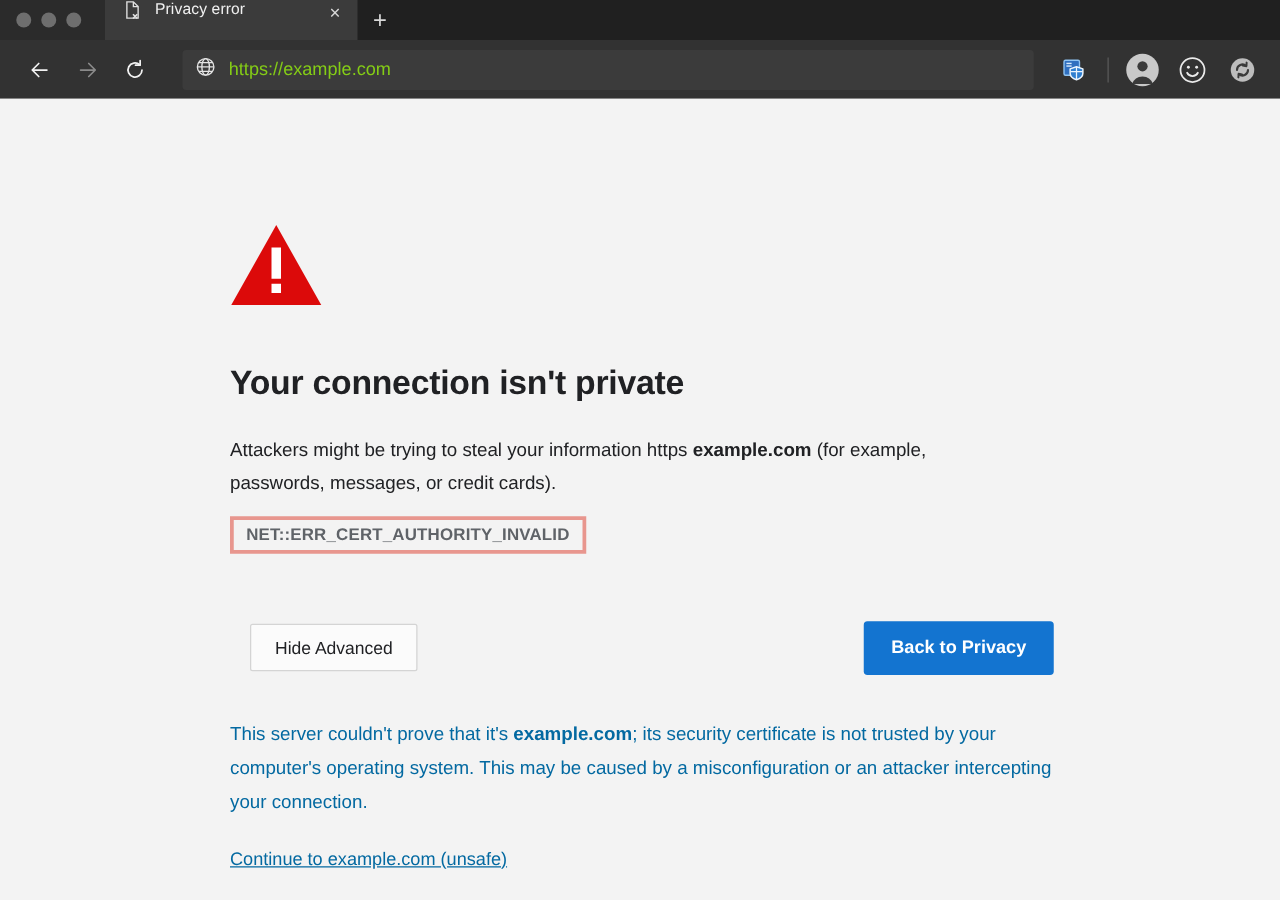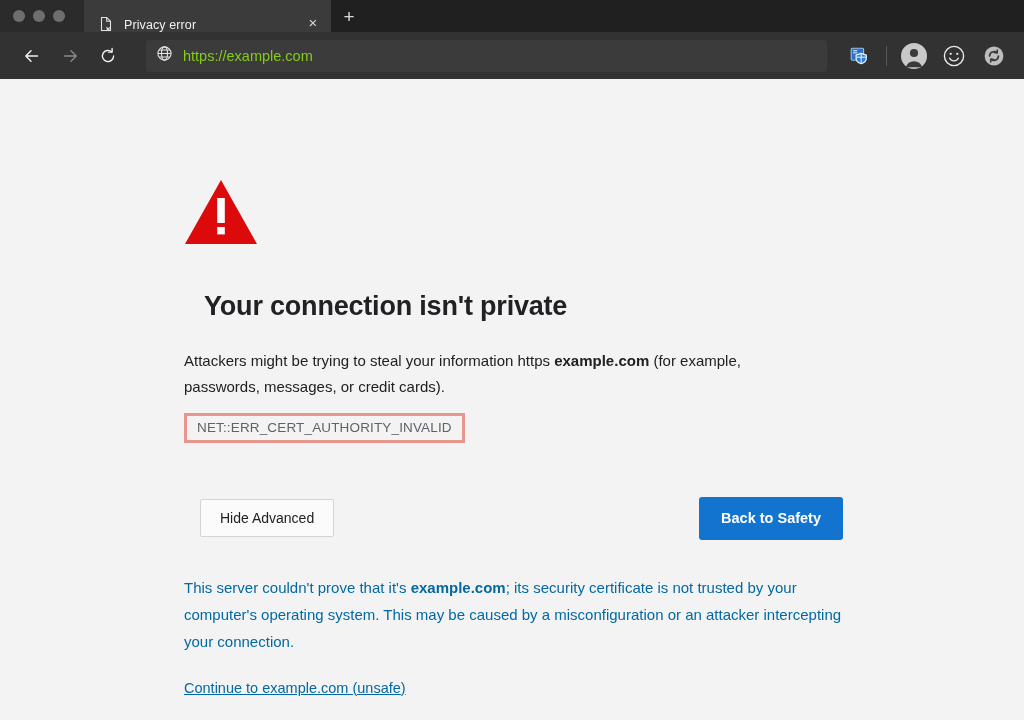--- a/index.html
+++ b/index.html
@@ -40,24 +40,24 @@
     background: #2b2b2b;
   }
   .tl-dot {
     width: 12px; height: 12px;
     border-radius: 50%;
     background: #6e6e6e;
   }
 
   .tab {
     height: 32px;
-    width: 247px;
+    width: 202px;
     background: #3b3b3b;
     display: flex;
-    align-items: flex-end;
+    align-items: flex-start;
     padding: 0 8px 0 14px;
     gap: 10px;
     position: relative;
   }
   .tab-favicon {
     width: 16px; height: 16px;
     flex: 0 0 16px;
     position: relative;
   }
   .tab-title {
@@ -158,37 +158,37 @@
     margin-bottom: 46px;
   }
   .warn-triangle svg { display: block; }
 
   .headline {
     font-size: 27px;
     font-weight: bold;
     color: #202124;
     letter-spacing: -0.2px;
     margin-bottom: 26px;
-    margin-left: 20px;
   }
 
   .body-text {
     font-size: 15px;
     color: #202124;
     line-height: 26px;
     max-width: 600px;
     margin-bottom: 13px;
   }
   .body-text b { font-weight: bold; }
 
   .errcode-wrap {
     display: inline-block;
     border: 3px solid #e8968e;
     padding: 4px 10px 5px;
     margin-bottom: 32px;
+    font-weight: bold;
   }
   .errcode {
     font-size: 13.5px;
     color: #5f6368;
     letter-spacing: .15px;
     white-space: nowrap;
   }
 
   .button-row {
     display: flex;
@@ -359,21 +359,21 @@
       <p class="body-text">
         <span>Attackers might be trying to steal your information https </span><b>example.com</b><span> (for example, passwords, messages, or credit cards).</span>
       </p>
 
       <div class="errcode-wrap">
         <div class="errcode">NET::ERR_CERT_AUTHORITY_INVALID</div>
       </div>
 
       <div class="button-row">
         <button class="btn-secondary">Hide Advanced</button>
-        <button class="btn-primary">Back to Safety</button>
+        <button class="btn-primary">Back to Privacy</button>
       </div>
 
       <p class="advanced-text">
         <span>This server couldn't prove that it's </span><b>example.com</b><span>; its security certificate is not trusted by your computer's operating system. This may be caused by a misconfiguration or an attacker intercepting your connection.</span>
       </p>
 
       <a href="#" class="unsafe-link">Continue to example.com (unsafe)</a>
     </div>
   </div>
 </div>

